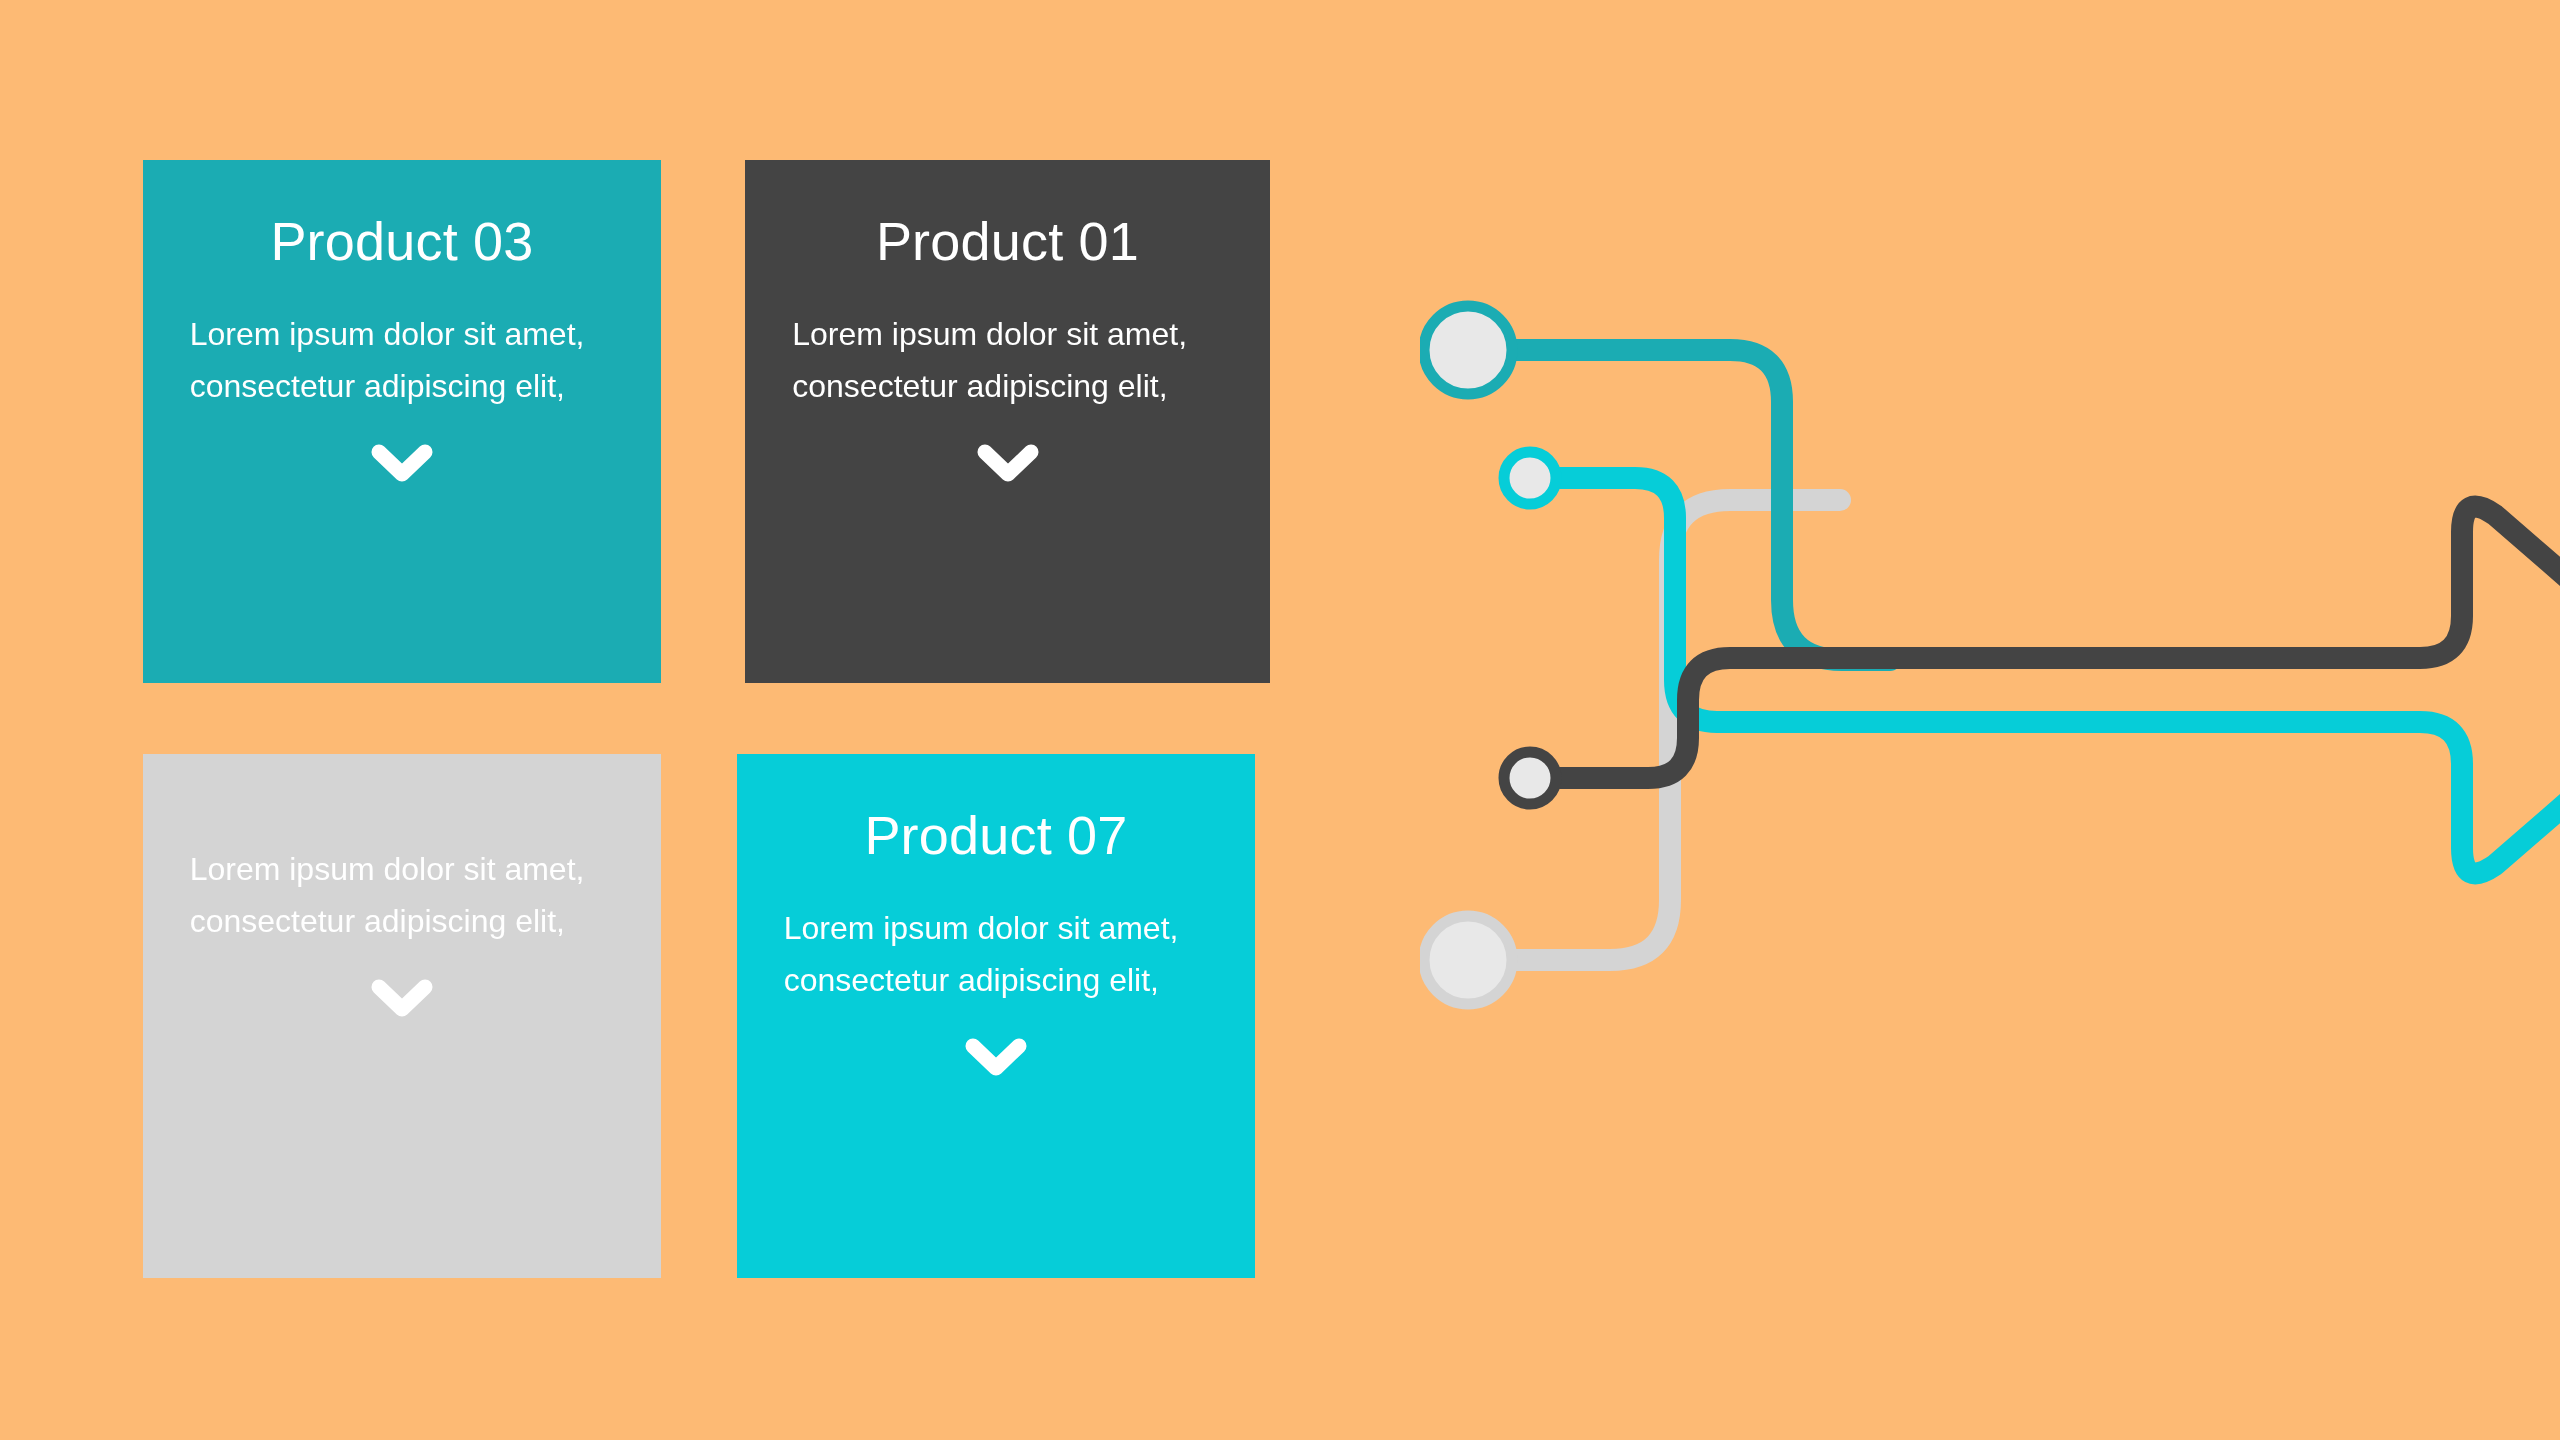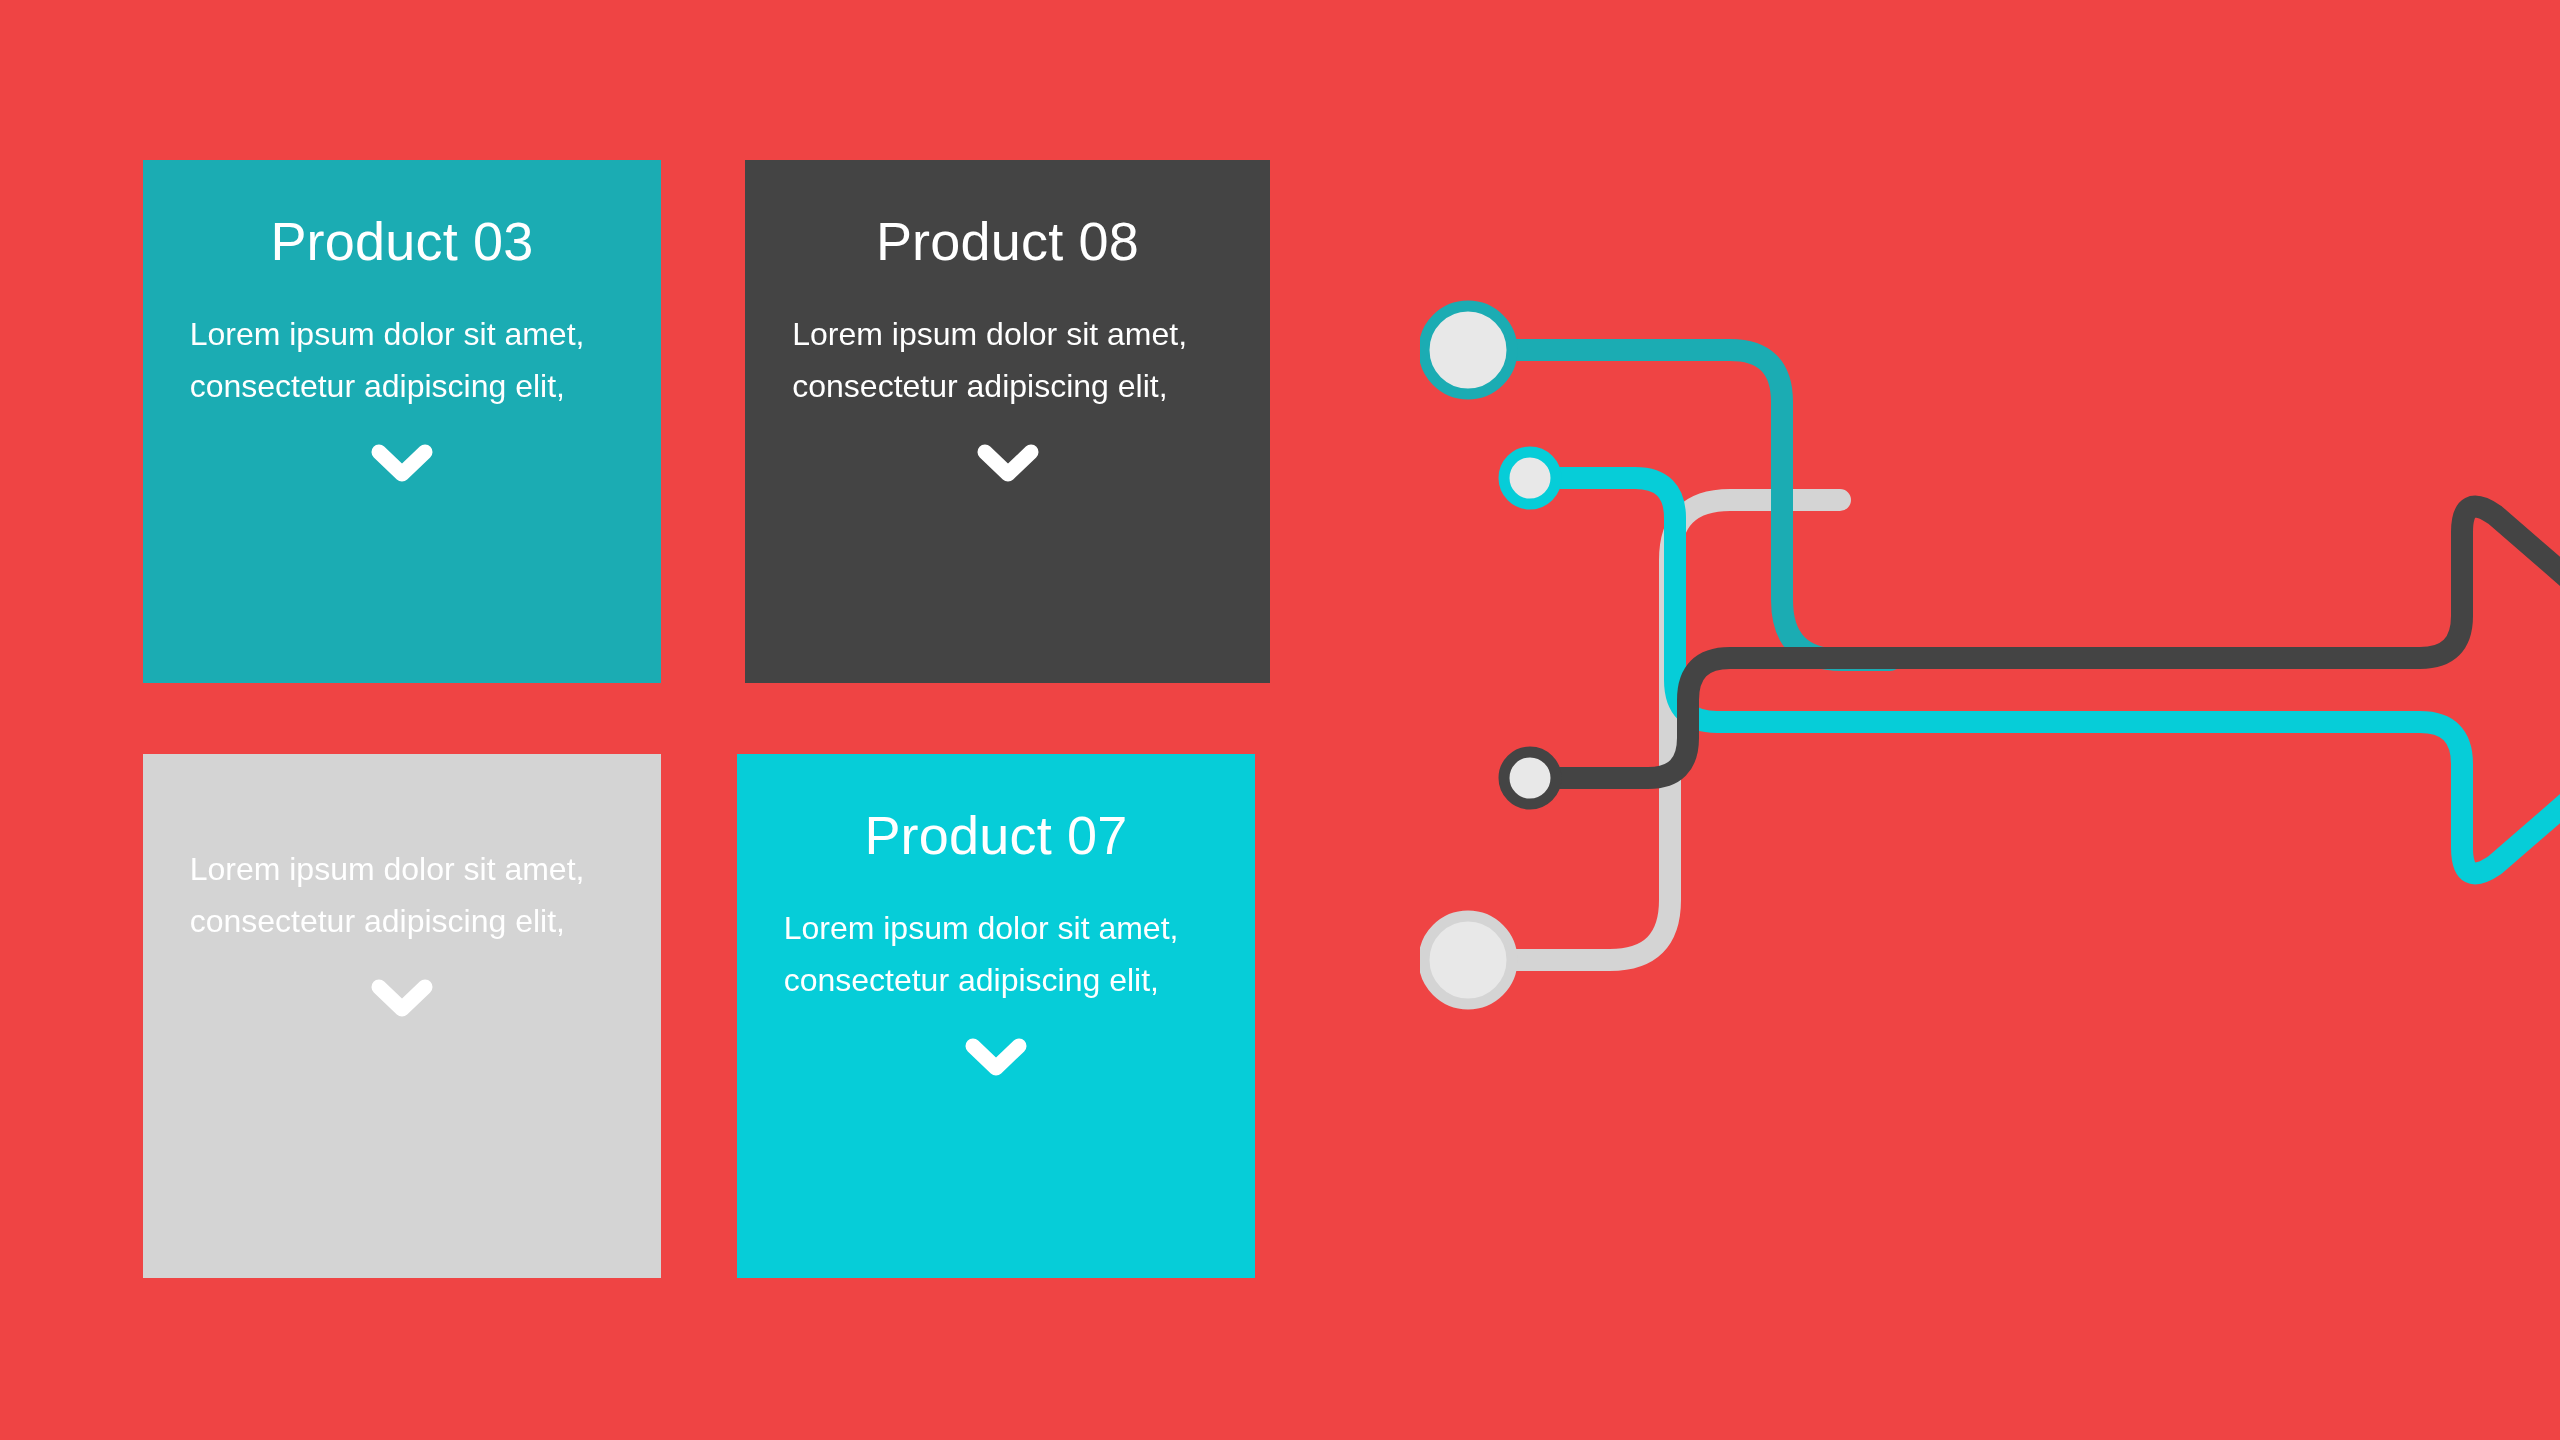--- a/index.html
+++ b/index.html
@@ -9,21 +9,21 @@
     background: #ffffff;
   }
   body {
     font-family: "Liberation Sans", sans-serif;
     -webkit-font-smoothing: antialiased;
   }
   #stage {
     position: relative;
     width: 2560px;
     height: 1440px;
-    background: #ef4444;
+    background: #fdba74;
     overflow: hidden;
   }
 
   
   .card {
     position: absolute;
     box-sizing: border-box;
     display: flex;
     flex-direction: column;
     align-items: center;
@@ -82,21 +82,21 @@
     <div class="card-title">Product 03</div>
     <div class="card-body">Lorem ipsum dolor sit amet, consectetur adipiscing elit,</div>
     <div class="chevron-wrap">
       <svg class="chevron" width="62" height="40" viewBox="0 0 62 40">
         <path d="M8 8 L31 30 L54 8" fill="none" stroke="#ffffff" stroke-width="15" stroke-linecap="round" stroke-linejoin="round"></path>
       </svg>
     </div>
   </div>
 
   <div class="card" id="card-p04" style="background: rgb(68, 68, 68);">
-    <div class="card-title">Product 08</div>
+    <div class="card-title">Product 01</div>
     <div class="card-body">Lorem ipsum dolor sit amet, consectetur adipiscing elit,</div>
     <div class="chevron-wrap">
       <svg class="chevron" width="62" height="40" viewBox="0 0 62 40">
         <path d="M8 8 L31 30 L54 8" fill="none" stroke="#ffffff" stroke-width="15" stroke-linecap="round" stroke-linejoin="round"></path>
       </svg>
     </div>
   </div>
 
   <div class="card" id="card-p01" style="background: rgb(212, 212, 212);">
     <div class="card-body">Lorem ipsum dolor sit amet, consectetur adipiscing elit,</div>

